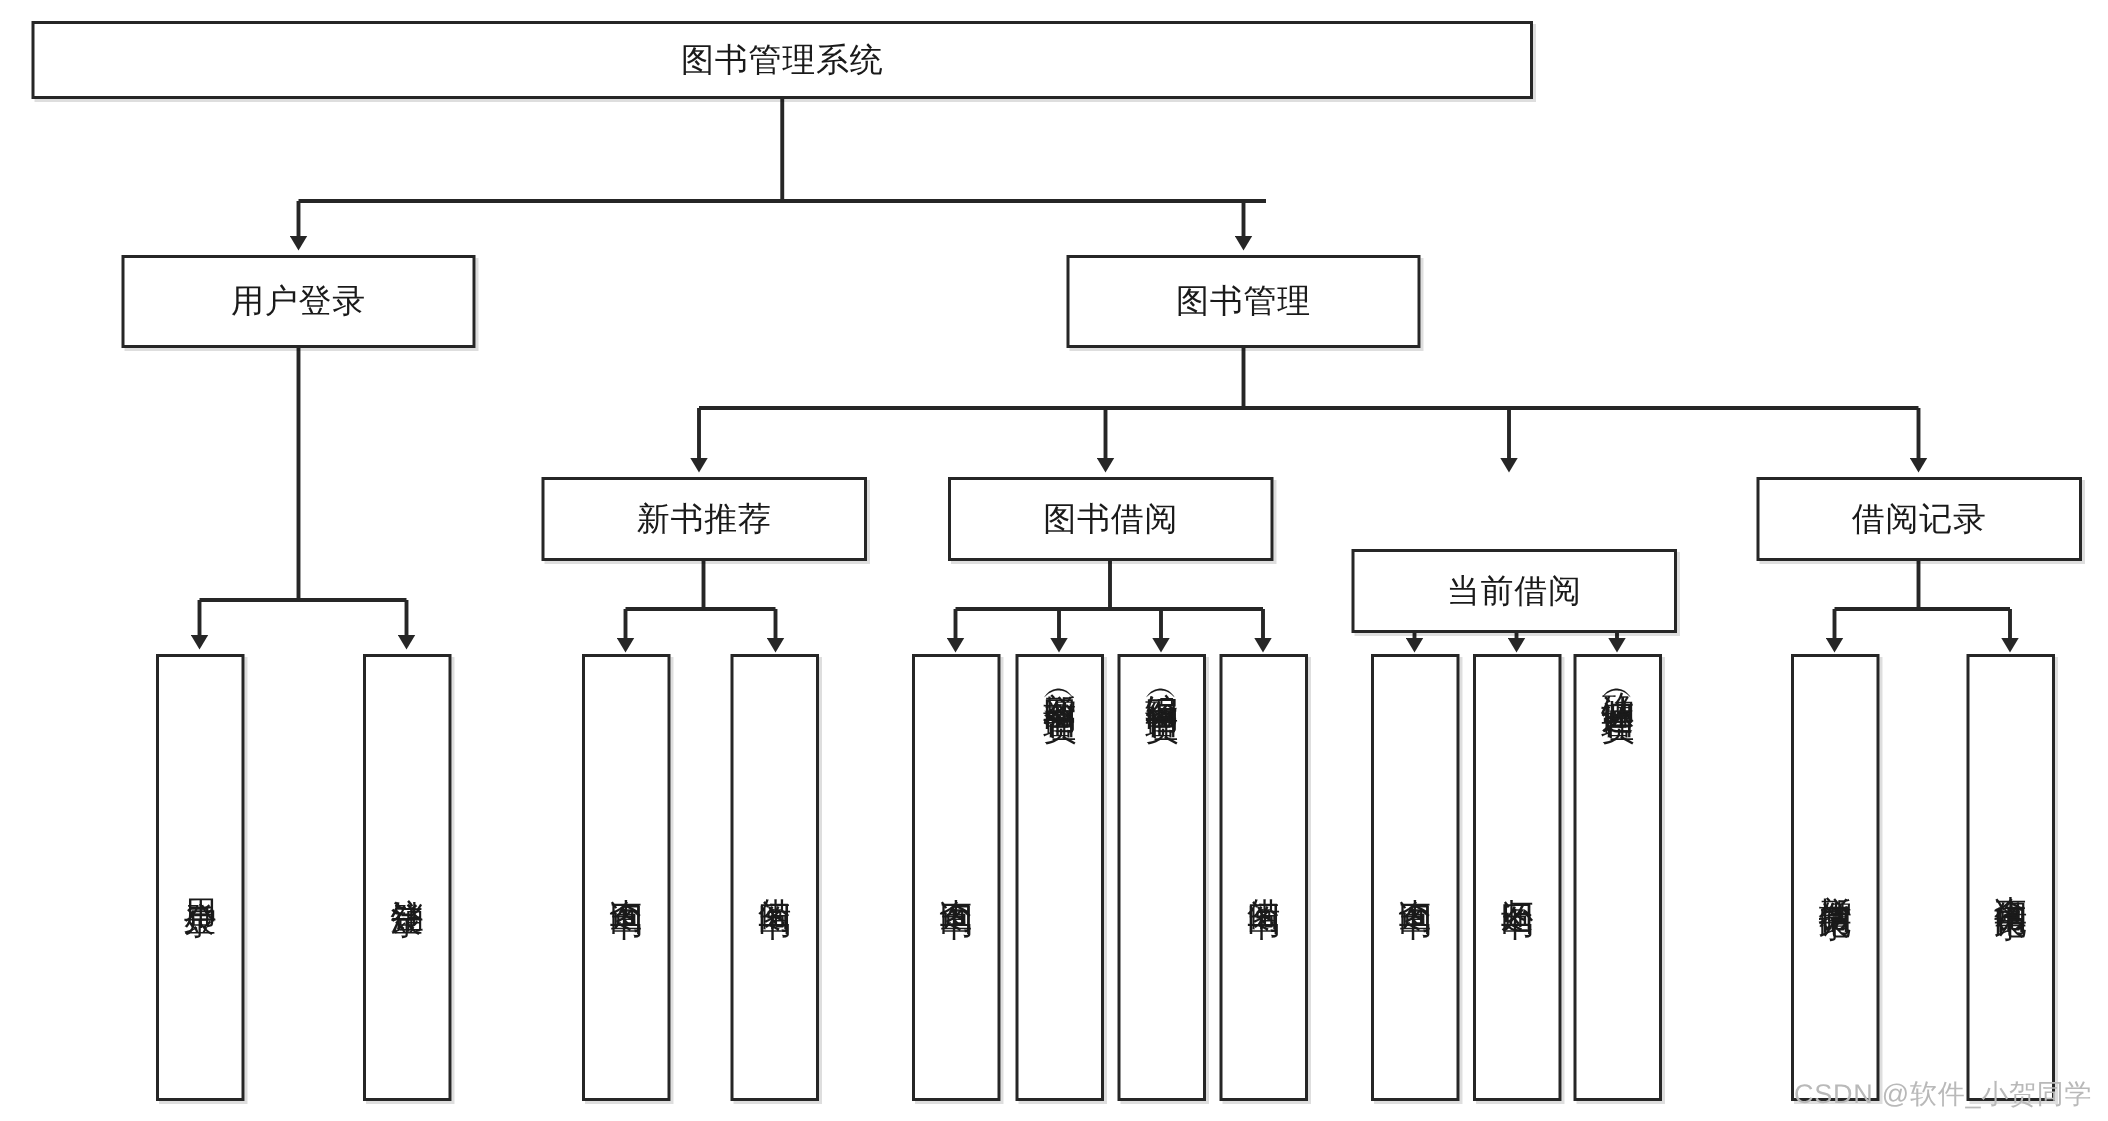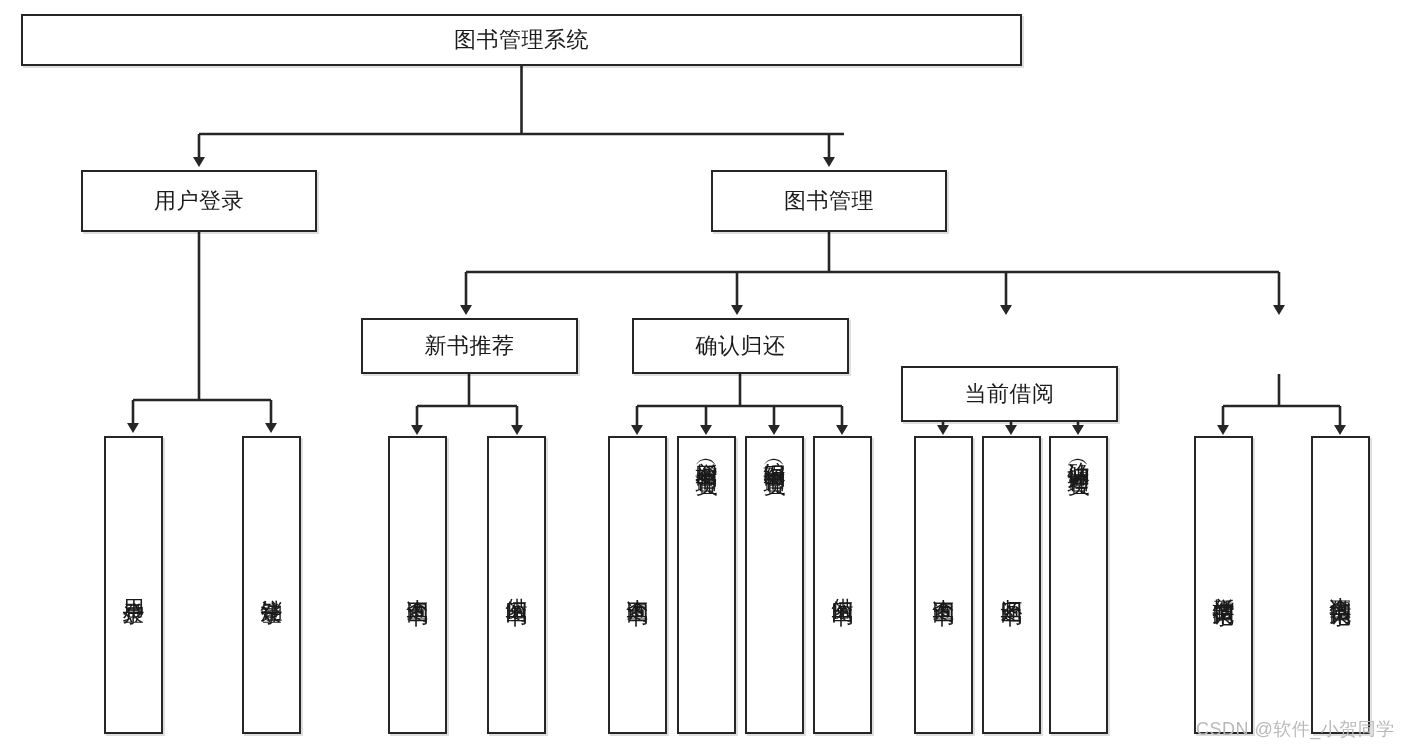--- a/index.html
+++ b/index.html
@@ -141,25 +141,28 @@
     <span class="node-label-h">用户登录</span>
   </div>
   <div class="node-box" style="left:711px; top:170px; width:236px; height:62px;text-align:center;">
     <span class="node-label-h">图书管理</span>
   </div>
 
   <div class="node-box" style="left:361px; top:318px; width:217px; height:56px;">
     <span class="node-label-h">新书推荐</span>
   </div>
   <div class="node-box" style="left:632px; top:318px; width:217px; height:56px;">
-    <span class="node-label-h">确认归还</span>
+    <span class="node-label-h">图书借阅</span>
   </div>
   <div class="node-box" style="left:901px; top:318px; width:217px; height:56px;margin-top:48px;">
     <span class="node-label-h">当前借阅</span>
   </div>
+  <div class="node-box" style="left:1171px; top:318px; width:217px; height:56px;">
+    <span class="node-label-h">借阅记录</span>
+  </div>
 
   <div class="node-box vertical centered" style="left:104px; top:436px; width:59px; height:298px;">
     <span class="node-label-v">用户登录</span>
   </div>
   <div class="node-box vertical centered" style="left:242px; top:436px; width:59px; height:298px;">
     <span class="node-label-v">注销登录</span>
   </div>
   <div class="node-box vertical centered" style="left:388px; top:436px; width:59px; height:298px;">
     <span class="node-label-v">查询图书</span>
   </div>

